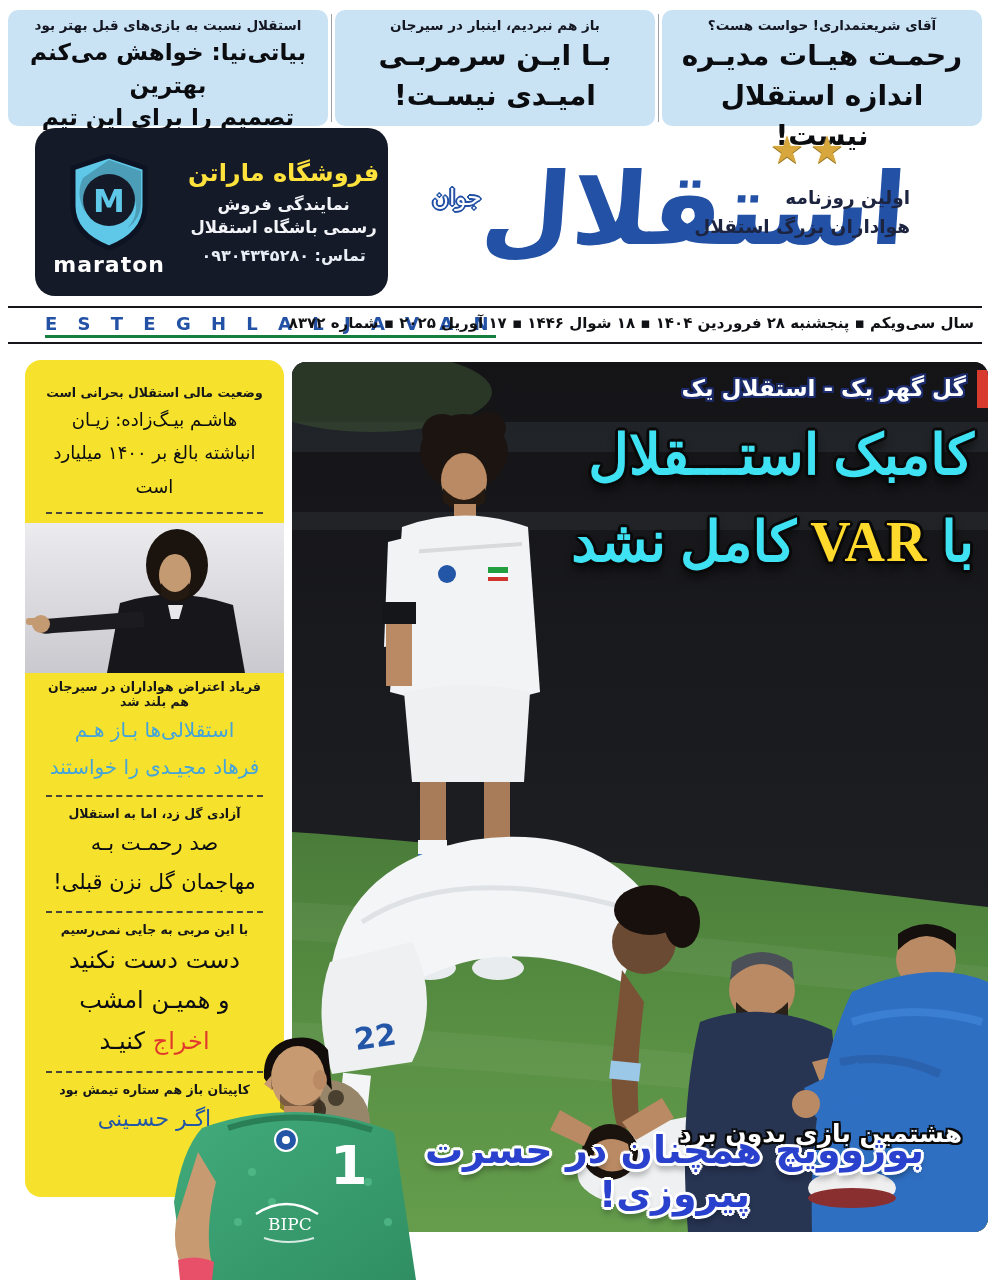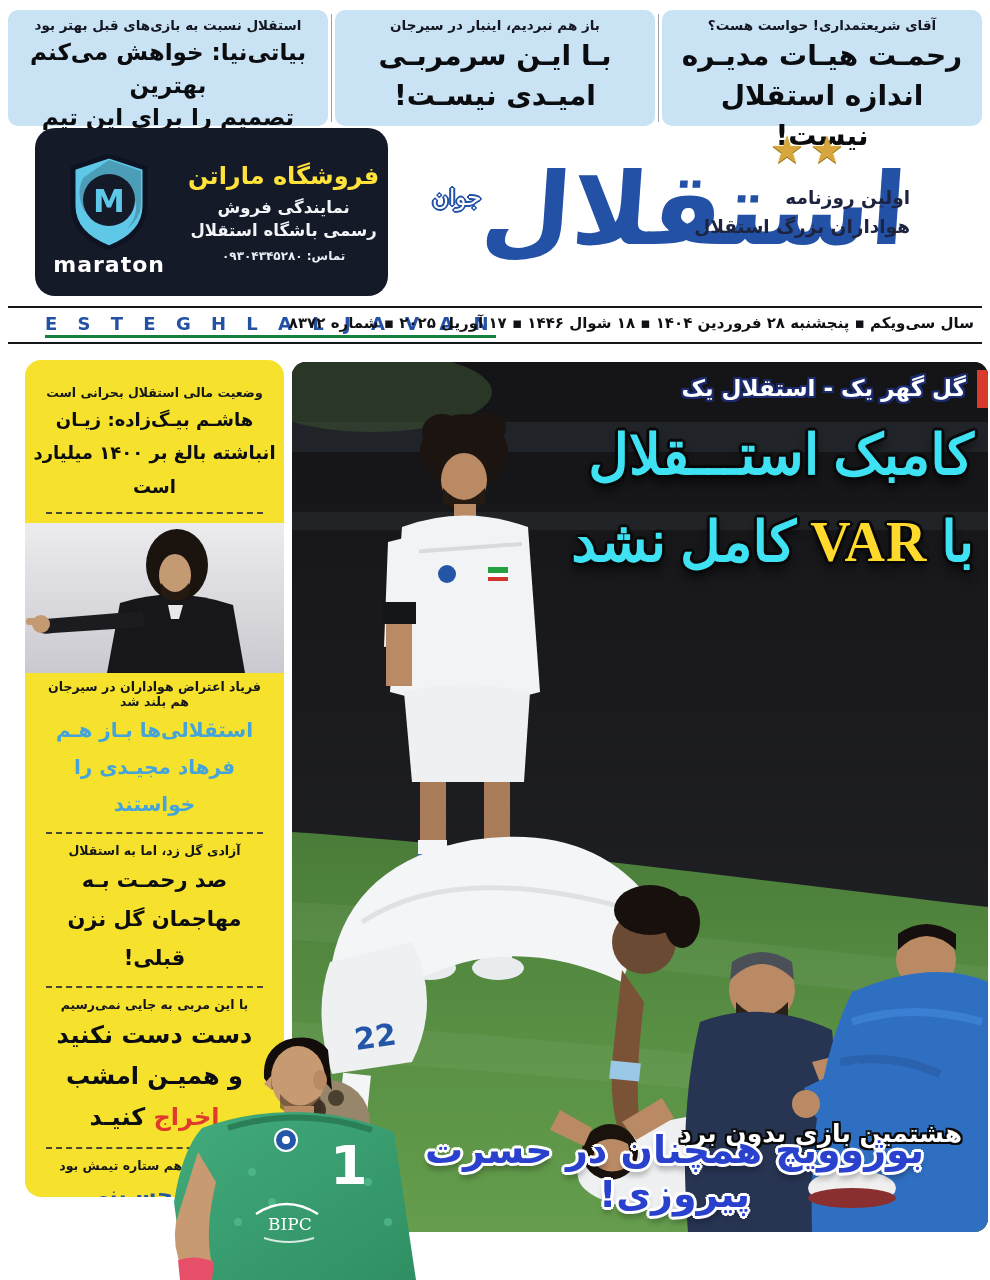--- a/index.html
+++ b/index.html
@@ -16,39 +16,39 @@
   .hl-md { font-size:23px; }
   .vdiv { width:1px; background:#9aa0a6; margin:4px 3px; }
 
   
   .maraton { position:absolute; top:128px; left:35px; width:353px; height:168px; background:#151a28; border-radius:20px; display:flex; flex-direction:row; overflow:hidden; }
   .m-left { width:42%; display:flex; flex-direction:column; align-items:center; justify-content:center; padding-top:6px; }
   .m-brand { color:#fff; font-weight:bold; font-size:22px; letter-spacing:1px; margin-top:2px; }
   .m-right { width:58%; direction:rtl; text-align:center; display:flex; flex-direction:column; justify-content:center; gap:4px; padding:6px 6px 6px 2px; }
   .m-title { color:#ffe23c; font-size:24px; font-weight:bold; margin-bottom:4px; }
   .m-line { color:#f2f4f8; font-size:16.5px; font-weight:bold; }
-  .m-contact { color:#e9edf5; font-size:12px; font-weight:bold; margin-top:5px; }
+  .m-contact { color:#e9edf5; font-size:16px; font-weight:bold; margin-top:5px; }
 
   
   .logo-fa { position:absolute; top:152px; left:420px; width:548px; text-align:center; font-size:100px; font-weight:bold; color:#2251a5; line-height:1.15; transform:skewX(-4deg) scaleX(1.04); }
   .logo-sub { position:absolute; top:184px; left:432px; font-size:23px; font-weight:normal; color:#fff; z-index:2;
     text-shadow:-2px 0 #2251a5, 2px 0 #2251a5, 0 -2px #2251a5, 0 2px #2251a5, -1px -1px #2251a5, 1px 1px #2251a5, 1px -1px #2251a5, -1px 1px #2251a5; }
   .stars { position:absolute; top:128px; left:770px; font-size:38px; letter-spacing:6px; color:#d7a63c; text-shadow:0 1px 0 #8a6b1e, 0 0 2px #f3d47a; }
   .tagline { position:absolute; top:184px; right:80px; text-align:right; direction:rtl; color:#1d2440; font-size:18.5px; font-weight:bold; line-height:1.55; }
 
   
   .rule { position:absolute; left:8px; right:8px; height:2px; background:#15161a; }
   .rule-top { top:306px; } .rule-bottom { top:342px; }
   .latin-name { position:absolute; top:313px; left:45px; color:#2251a5; font-size:18px; font-weight:bold; letter-spacing:7px; border-bottom:3px solid #15803d; padding-bottom:1px; }
   .date-fa { position:absolute; top:314px; right:16px; direction:rtl; font-size:15px; font-weight:bold; color:#101115; }
 
   
   .sidebar { position:absolute; top:360px; left:25px; width:259px; height:837px; background:#f6e22c; border-radius:16px; direction:rtl; text-align:center; padding-top:21px; overflow:hidden; z-index:2; }
   .sb-kicker { font-size:12.5px; font-weight:bold; color:#15161a; margin:4px 12px 3px; }
-  .sb-hl { font-weight:bold; color:#0c0d12; line-height:1.85; margin:0 8px; }
+  .sb-hl { font-weight:normal; color:#0c0d12; line-height:1.85; margin:0 8px; }
   .sb-hl-1 { font-size:18px; }
   .sb-hl-2 { font-size:20px; color:#44a3db; }
   .sb-hl-3 { font-size:21px; }
   .sb-hl-4 { font-size:24px; line-height:1.7; }
   .sb-hl-5 { font-size:22px; color:#2456a8; line-height:1.75; }
   .red-word { color:#e03a2c; }
   .sb-div { border-top:2px dashed #4a4636; width:84%; margin:9px auto; }
   .majidi { width:259px; height:150px; margin:8px 0 6px -0px; position:relative; }
 
   

